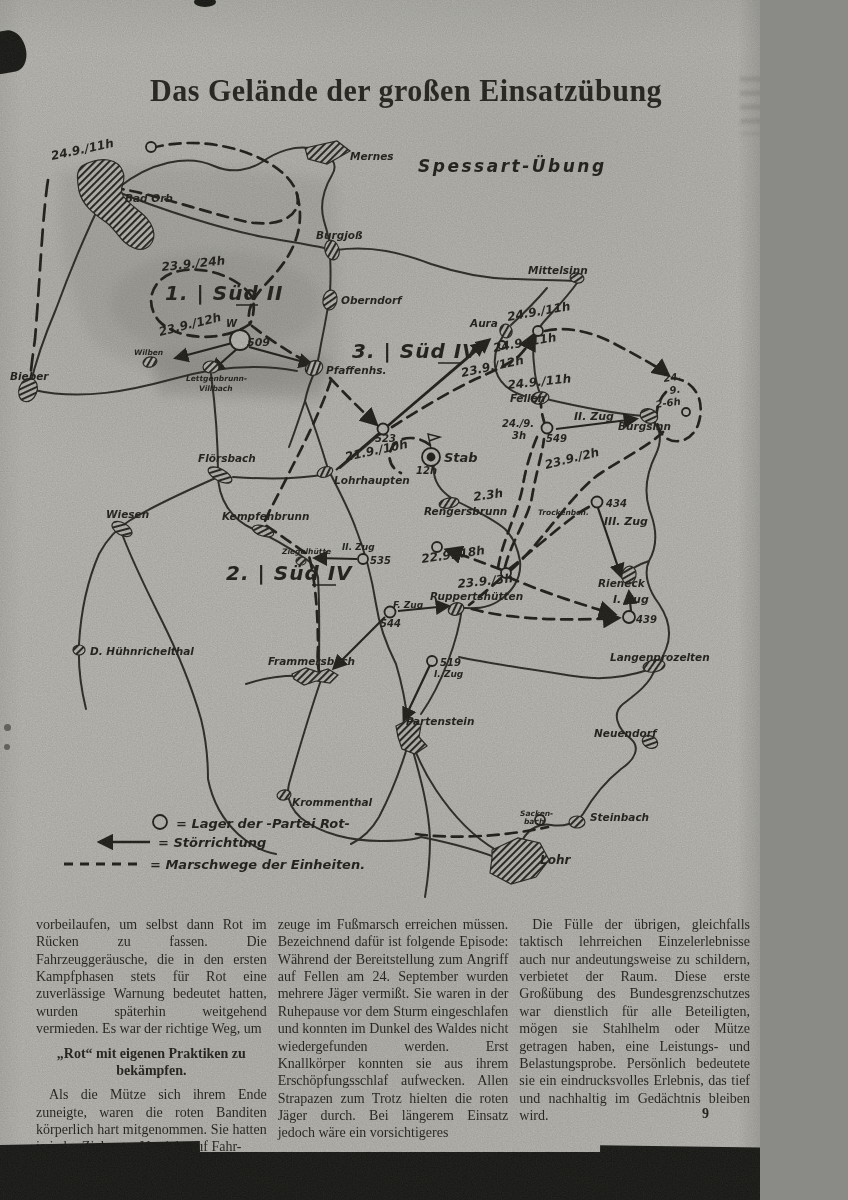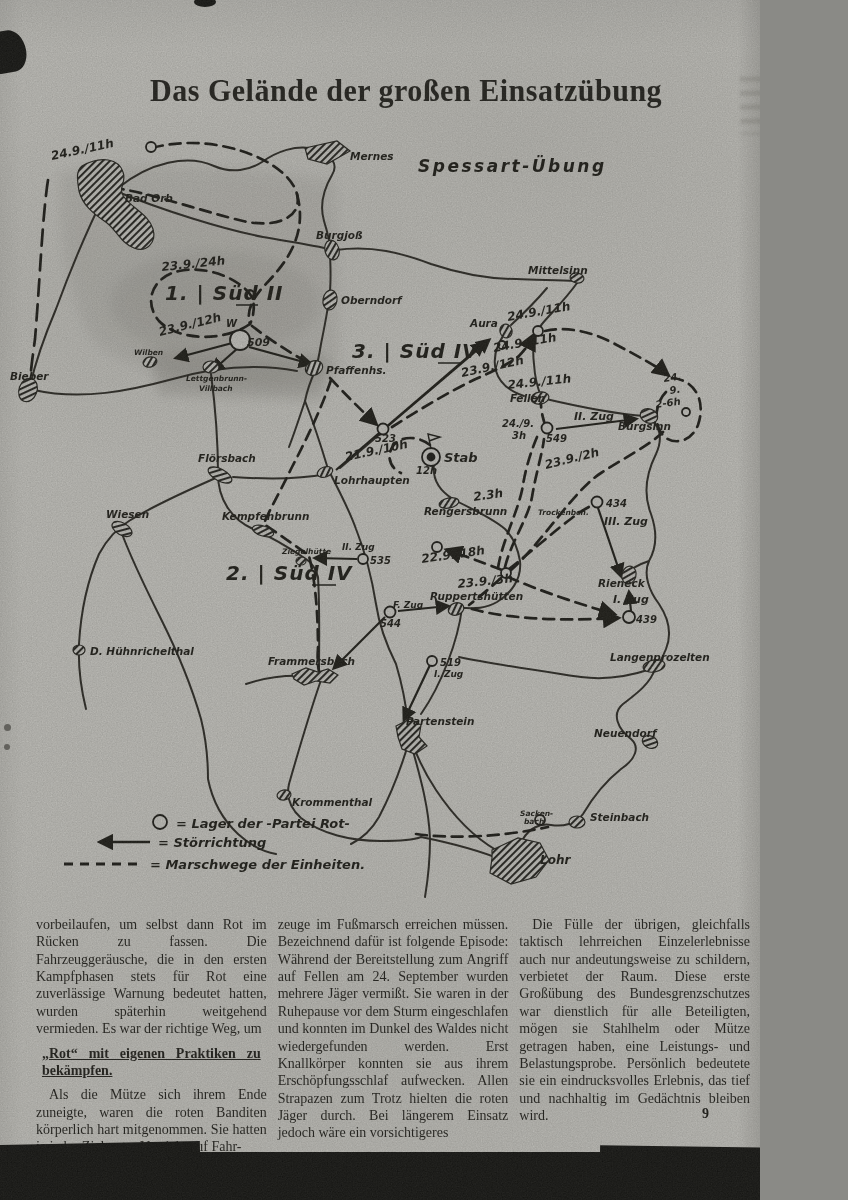--- a/index.html
+++ b/index.html
@@ -23,21 +23,21 @@
   .unit{font-size:11px;}
   .unitS{font-size:9px;}
   .num{font-size:10px;}
   .area{font-size:20px;letter-spacing:1px;}
   .maptitle{font-size:17px;letter-spacing:2.5px;}
   .legendtext{font-size:13px;}
   .article{position:absolute;left:36px;top:916px;width:714px;display:flex;gap:11px;z-index:2;}
   .col{width:231px;}
   .article p{margin:0;font-size:14px;line-height:1.24;text-align:justify;color:#181713;}
   .article p.ind{text-indent:13px;}
-  .article p.subhead{font-weight:bold;margin:7px 6px;text-indent:0;text-decoration:underline;}
+  .article p.subhead{text-align:center;font-weight:bold;margin:7px 6px;text-indent:0;}
   .pagenum{position:absolute;left:702px;top:1106px;z-index:2;font-weight:bold;font-size:14px;color:#14130f;}
   .ink{position:absolute;background:#0c0c0a;z-index:3;}
   .blob-tl{left:-4px;top:30px;width:30px;height:42px;border-radius:2px 70% 60% 2px;transform:rotate(-10deg);}
   .blob-te{left:194px;top:-3px;width:22px;height:10px;border-radius:50%;}
   .band{left:0;top:1152px;width:848px;height:48px;}
   .band2{left:0;top:1143px;width:200px;height:18px;transform:rotate(-1.2deg);}
   .band3{left:600px;top:1147px;width:248px;height:16px;transform:rotate(0.8deg);}
   .hole{position:absolute;width:7px;height:7px;border-radius:50%;background:#35342f;opacity:0.65;z-index:3;}
   .ghost{position:absolute;left:740px;top:76px;width:94px;height:58px;z-index:2;opacity:0.5;
         filter:blur(1.6px);transform:rotate(-1deg);

